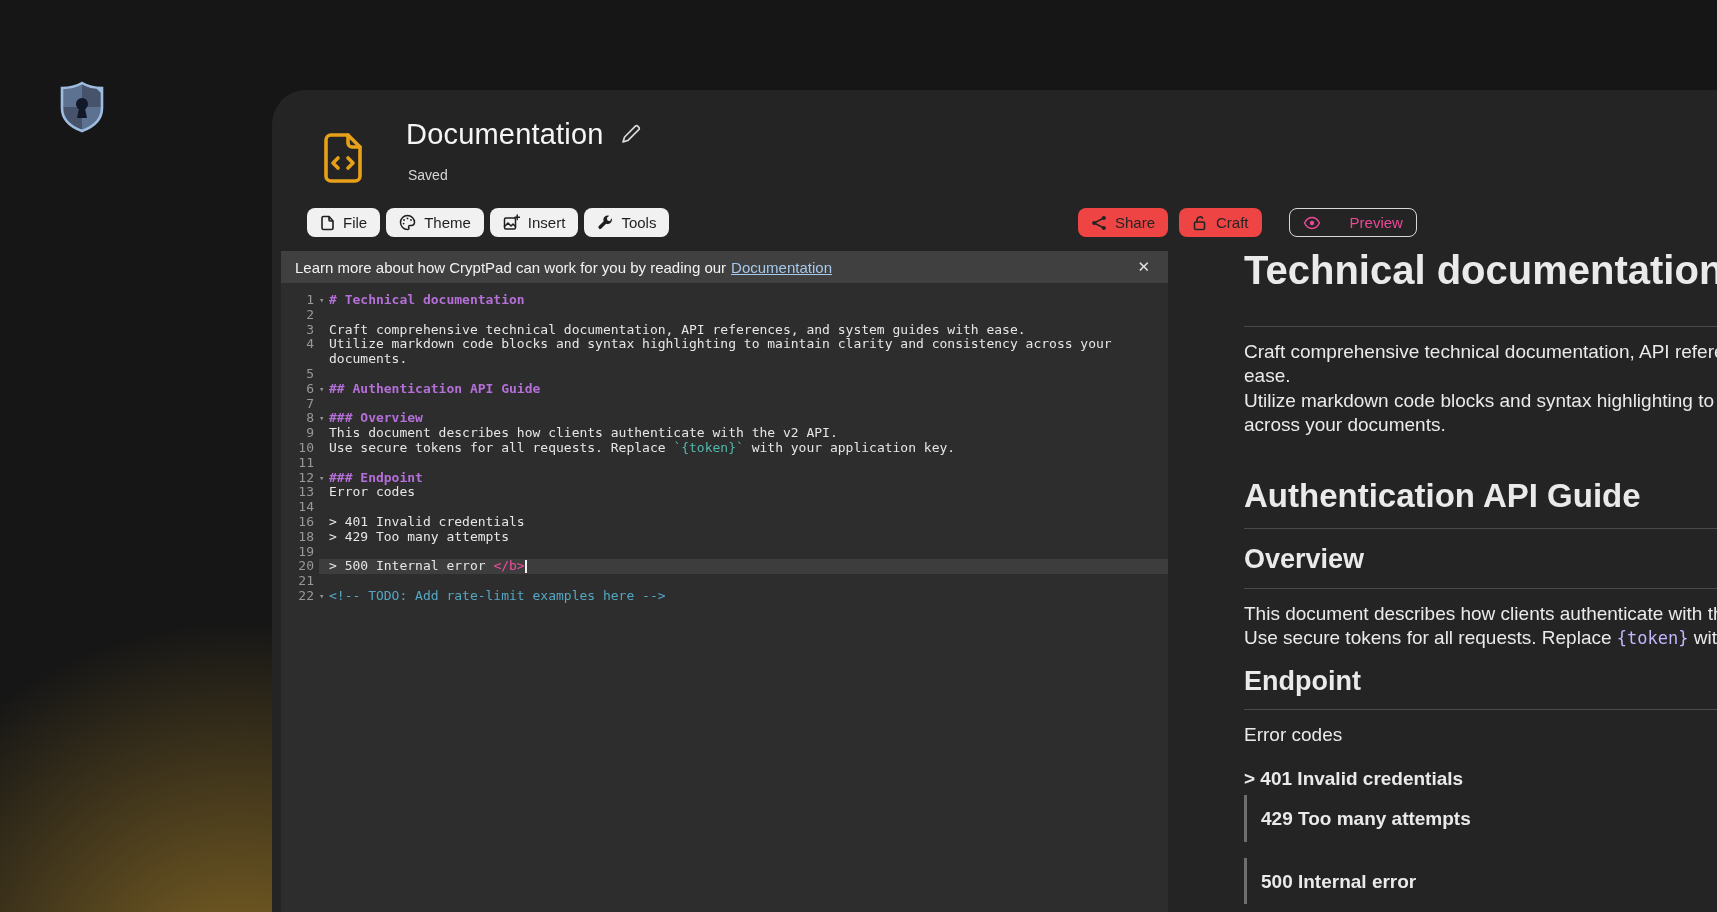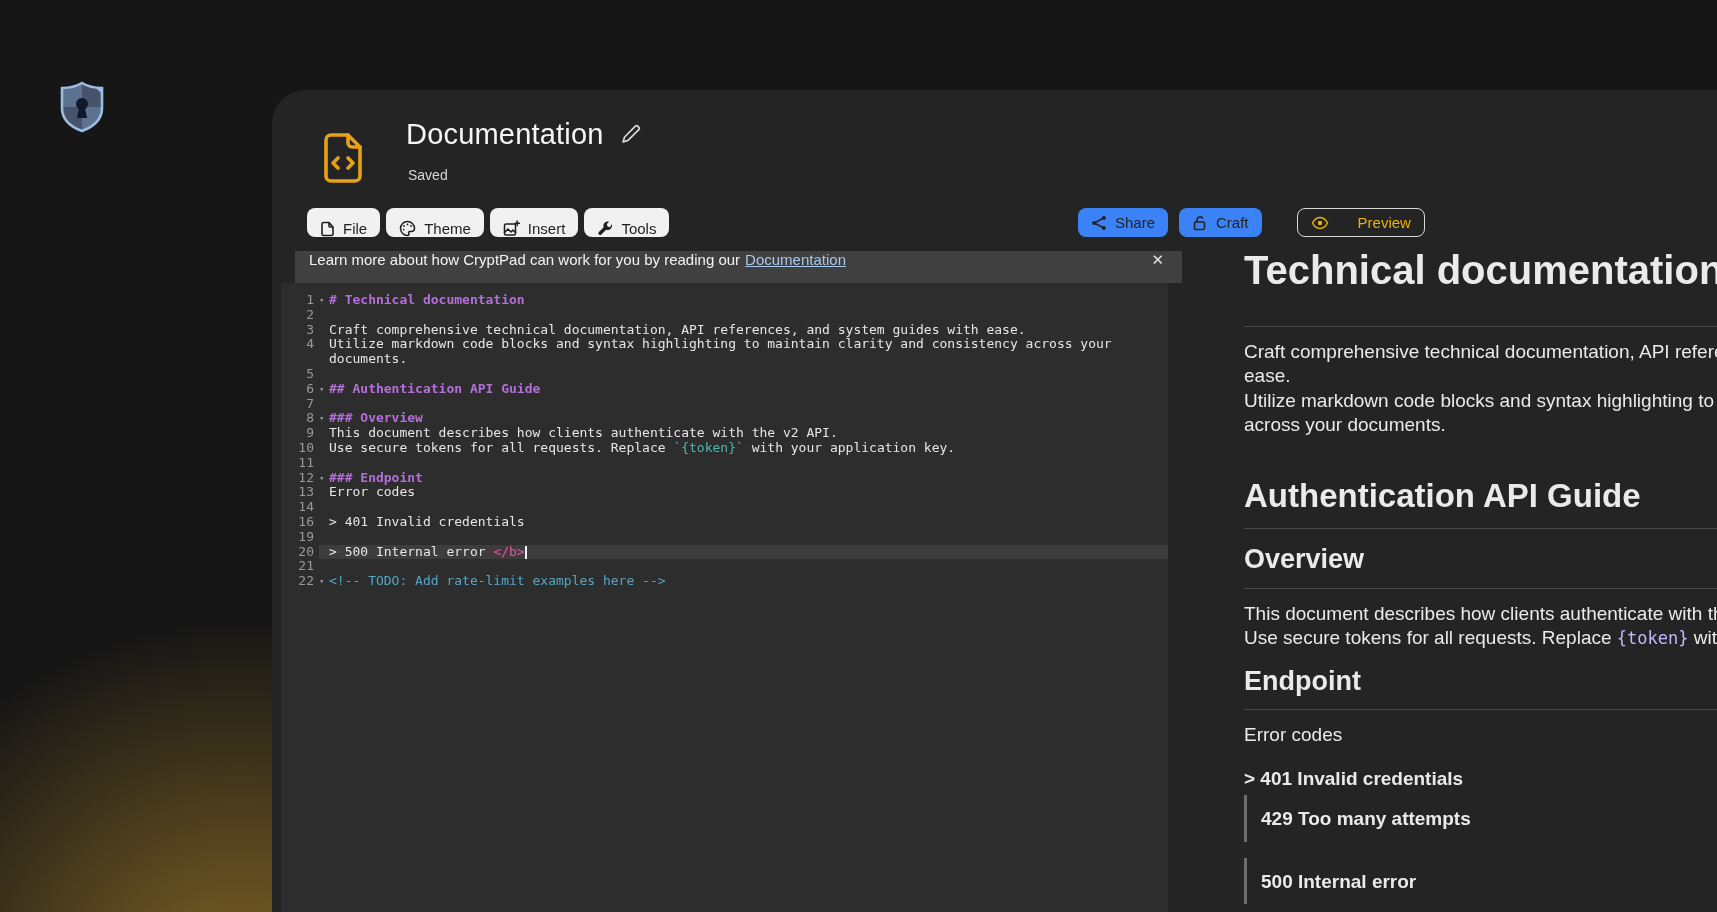--- a/index.html
+++ b/index.html
@@ -16,26 +16,26 @@
   .title-row{position:absolute;left:134px;top:28px;display:flex;align-items:center;gap:16px;}
   .doc-title{font-size:29px;color:#f5f5f5;letter-spacing:.2px;}
   .edit-icon{width:21px;height:21px;color:#d9d9d9;}
   .saved{position:absolute;left:136px;top:77px;font-size:14px;color:#d6d6d6;}
   
   .toolbar-left{position:absolute;left:35px;top:118px;display:flex;gap:6px;}
   .toolbar-right{position:absolute;left:806px;top:118px;display:flex;gap:11px;}
   .btn{display:flex;align-items:center;gap:8px;height:29px;padding:0 13px;border-radius:8px;
     font-size:15px;cursor:pointer;box-sizing:border-box;white-space:nowrap;}
   .btn svg{flex:0 0 auto;}
-  .btn-light{background:#f1f1f1;color:#1e1e1e;align-items:flex-end;}
-  .btn-amber{background:#3b82f6;color:#242424;}
-  .btn-dark{background:#242424;color:#eab308;border:1px solid #d8d8d8;margin-left:24px;gap:29px;}
-  
-  .banner{position:absolute;left:23px;top:161px;width:887px;height:32px;background:#404040;
-    display:flex;align-items:flex-start;padding:0 14px;box-sizing:border-box;font-size:15px;color:#f2f2f2;}
+  .btn-light{background:#f1f1f1;color:#1e1e1e;}
+  .btn-amber{background:#ef4444;color:#242424;}
+  .btn-dark{background:#242424;color:#ec4899;border:1px solid #d8d8d8;margin-left:16px;gap:29px;}
+  
+  .banner{position:absolute;left:9px;top:161px;width:887px;height:32px;background:#404040;
+    display:flex;align-items:center;padding:0 14px;box-sizing:border-box;font-size:15px;color:#f2f2f2;}
   .banner a{color:#a6c8ea;text-decoration:underline;margin-left:5px;cursor:pointer;}
   .banner .close{margin-left:auto;color:#e3e3e3;font-size:15px;cursor:pointer;padding:0 4px;}
   
   .editor{position:absolute;left:9px;top:193px;width:887px;height:629px;background:#2d2d2d;
     padding-top:10px;box-sizing:border-box;font-family:"DejaVu Sans Mono",monospace;
     font-size:13px;line-height:14.8px;color:#e6e6e6;overflow:hidden;}
   .ed-row{display:flex;min-height:14.8px;}
   .ln{flex:0 0 38px;text-align:right;padding-right:5px;box-sizing:border-box;color:#999;user-select:none;}
   .ln-body{flex:1;position:relative;padding-left:10px;white-space:pre-wrap;word-wrap:break-word;}
   .ln-body.active{background:#3d3d3d;}
@@ -226,20 +226,24 @@
         </div>
         <div class="ed-row">
           <span class="ln">14</span>
           <span class="ln-body"></span>
         </div>
         <div class="ed-row">
           <span class="ln">16</span>
           <span class="ln-body"><span class="seg-plain">&gt; 401 Invalid credentials</span></span>
         </div>
         <div class="ed-row">
+          <span class="ln">18</span>
+          <span class="ln-body"><span class="seg-plain">&gt; 429 Too many attempts</span></span>
+        </div>
+        <div class="ed-row">
           <span class="ln">19</span>
           <span class="ln-body"></span>
         </div>
         <div class="ed-row">
           <span class="ln">20</span>
           <span class="ln-body active"><span class="seg-plain">&gt; 500 Internal error </span><span class="seg-tag">&lt;/b&gt;</span><span class="cursor"></span></span>
         </div>
         <div class="ed-row">
           <span class="ln">21</span>
           <span class="ln-body"></span>

